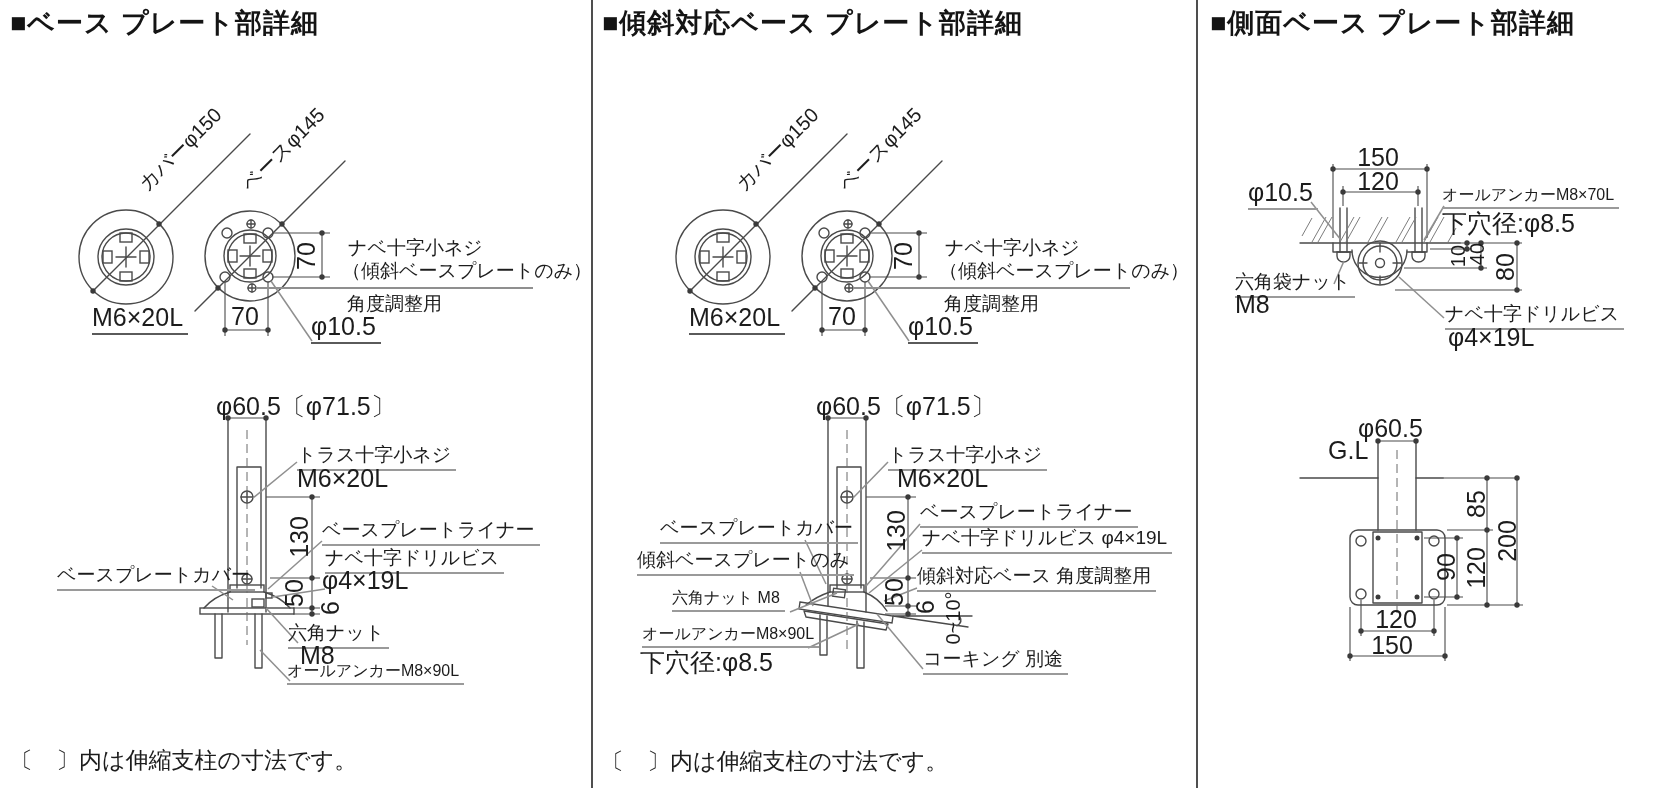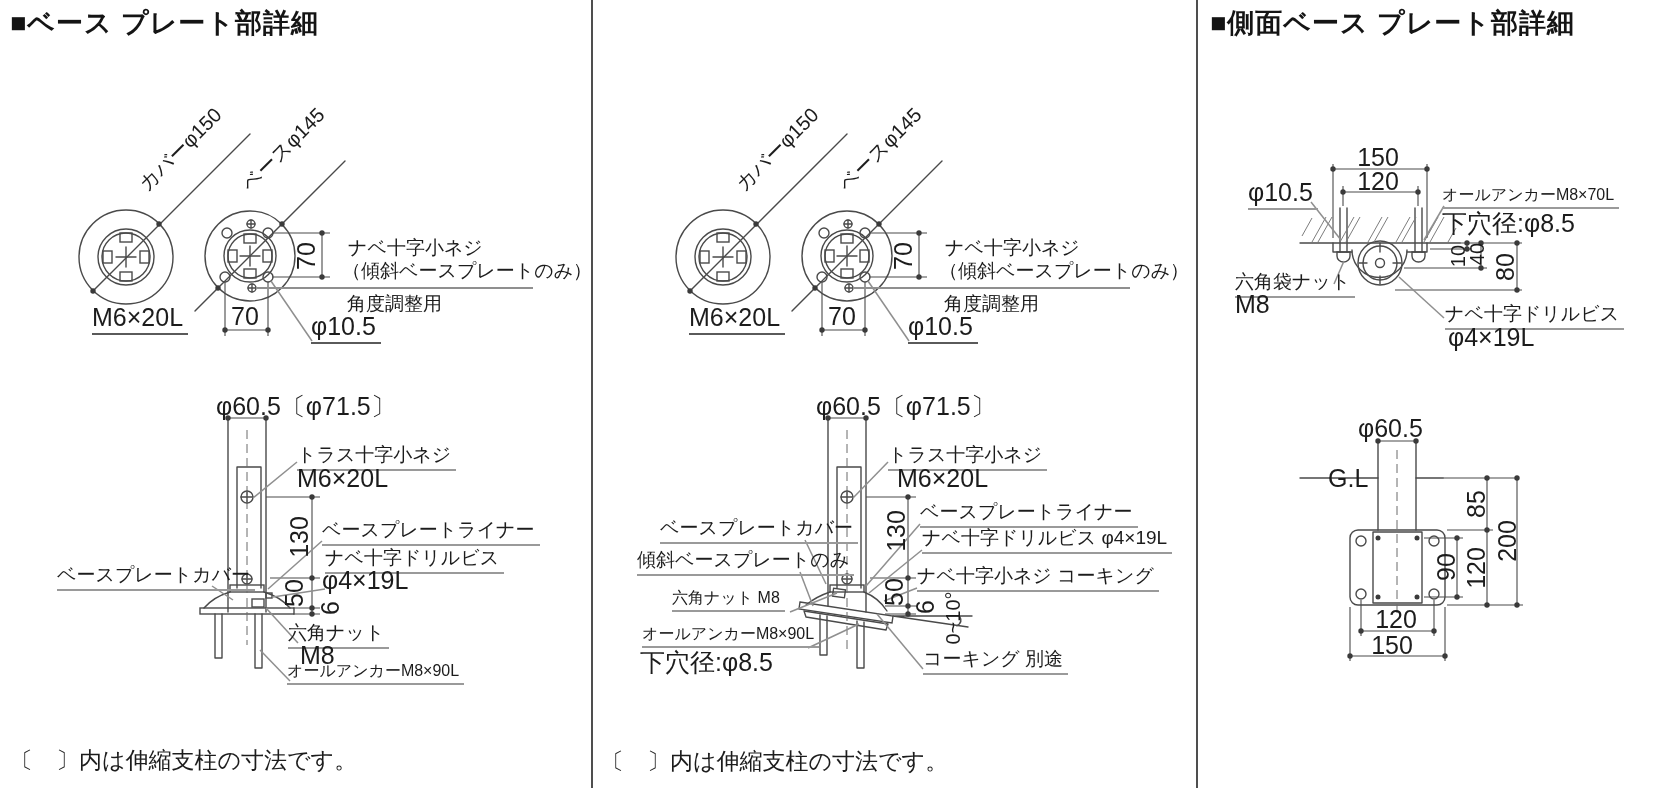--- a/index.html
+++ b/index.html
@@ -287,38 +287,39 @@
 <div class="lbl ul" style="left:325px;top:545px">ナベ十字ドリルビス</div>
 <div class="dim" style="left:322px;top:566px">φ4×19L</div>
 <div class="lbl ul" style="left:57px;top:562px">ベースプレートカバー</div>
 <div class="dim vdim" style="left:294px;top:593px">50</div>
 <div class="dim vdim" style="left:330px;top:608px">6</div>
 <div class="lbl ul" style="left:288px;top:620px">六角ナット</div>
 <div class="dim" style="left:300px;top:641px">M8</div>
 <div class="lblbig ul" style="left:287px;top:661px">オールアンカーM8×90L</div>
 <div class="note" style="left:10px;top:745px">〔　〕内は伸縮支柱の寸法です。</div>
 
+<div class="t" style="left:602px;top:5px">■傾斜対応ベース プレート部詳細</div>
 <div class="rot" style="left:749px;top:170px">カバーφ150</div>
 <div class="rot" style="left:852px;top:170px">ベースφ145</div>
 <div class="dim uld" style="left:689px;top:303px">M6×20L</div>
 <div class="dim vdim" style="left:903px;top:256px">70</div>
 <div class="dim cdim" style="left:842px;top:316px">70</div>
 <div class="dim uld" style="left:908px;top:312px">φ10.5</div>
 <div class="lbl" style="left:945px;top:235px">ナベ十字小ネジ</div>
 <div class="lbl" style="left:939px;top:258px">（傾斜ベースプレートのみ）</div>
 <div class="lbl" style="left:944px;top:291px">角度調整用</div>
 <div class="dim" style="left:816px;top:390px">φ60.5〔φ71.5〕</div>
 <div class="lbl ul" style="left:888px;top:442px">トラス十字小ネジ</div>
 <div class="dim" style="left:897px;top:464px">M6×20L</div>
 <div class="dim vdim" style="left:896px;top:531px">130</div>
 <div class="lbl ul" style="left:660px;top:515px">ベースプレートカバー</div>
 <div class="lbl ul" style="left:637px;top:547px">傾斜ベースプレートのみ</div>
 <div class="lbl ul" style="left:920px;top:499px">ベースプレートライナー</div>
 <div class="lbl ul" style="left:922px;top:525px">ナベ十字ドリルビス φ4×19L</div>
-<div class="lbl ul" style="left:917px;top:563px">ナベ十字小ネジ コーキング</div>
+<div class="lbl ul" style="left:917px;top:563px">傾斜対応ベース 角度調整用</div>
 <div class="lblbig ul" style="left:672px;top:588px">六角ナット M8</div>
 <div class="lblbig ul" style="left:642px;top:624px">オールアンカーM8×90L</div>
 <div class="dim" style="left:640px;top:646px">下穴径:φ8.5</div>
 <div class="lbl ul" style="left:923px;top:646px">コーキング 別途</div>
 <div class="dim vdim" style="left:894px;top:592px">50</div>
 <div class="dim vdim" style="left:925px;top:607px">6</div>
 <div class="dimsm vdim" style="left:953px;top:618px">0~10°</div>
 <div class="note" style="left:601px;top:746px">〔　〕内は伸縮支柱の寸法です。</div>
 
 <div class="t" style="left:1210px;top:5px">■側面ベース プレート部詳細</div>
@@ -328,21 +329,21 @@
 <div class="lblbig ul" style="left:1442px;top:185px">オールアンカーM8×70L</div>
 <div class="dim" style="left:1442px;top:207px">下穴径:φ8.5</div>
 <div class="lbl ul" style="left:1235px;top:269px">六角袋ナット</div>
 <div class="dim" style="left:1235px;top:290px">M8</div>
 <div class="lbl ul" style="left:1445px;top:301px">ナベ十字ドリルビス</div>
 <div class="dim" style="left:1448px;top:323px">φ4×19L</div>
 <div class="dimsm vdim" style="left:1458px;top:256px">10</div>
 <div class="dimsm vdim" style="left:1477px;top:254px">40</div>
 <div class="dim vdim" style="left:1505px;top:267px">80</div>
 <div class="dim" style="left:1358px;top:414px">φ60.5</div>
-<div class="dim" style="left:1328px;top:464px">G.L</div>
+<div class="dim" style="left:1328px;top:436px">G.L</div>
 <div class="dim vdim" style="left:1476px;top:504px">85</div>
 <div class="dim vdim" style="left:1507px;top:541px">200</div>
 <div class="dim vdim" style="left:1446px;top:567px">90</div>
 <div class="dim vdim" style="left:1476px;top:568px">120</div>
 <div class="dim cdim" style="left:1396px;top:619px">120</div>
 <div class="dim cdim" style="left:1392px;top:645px">150</div>
 
 </div>
 
 </body></html>

